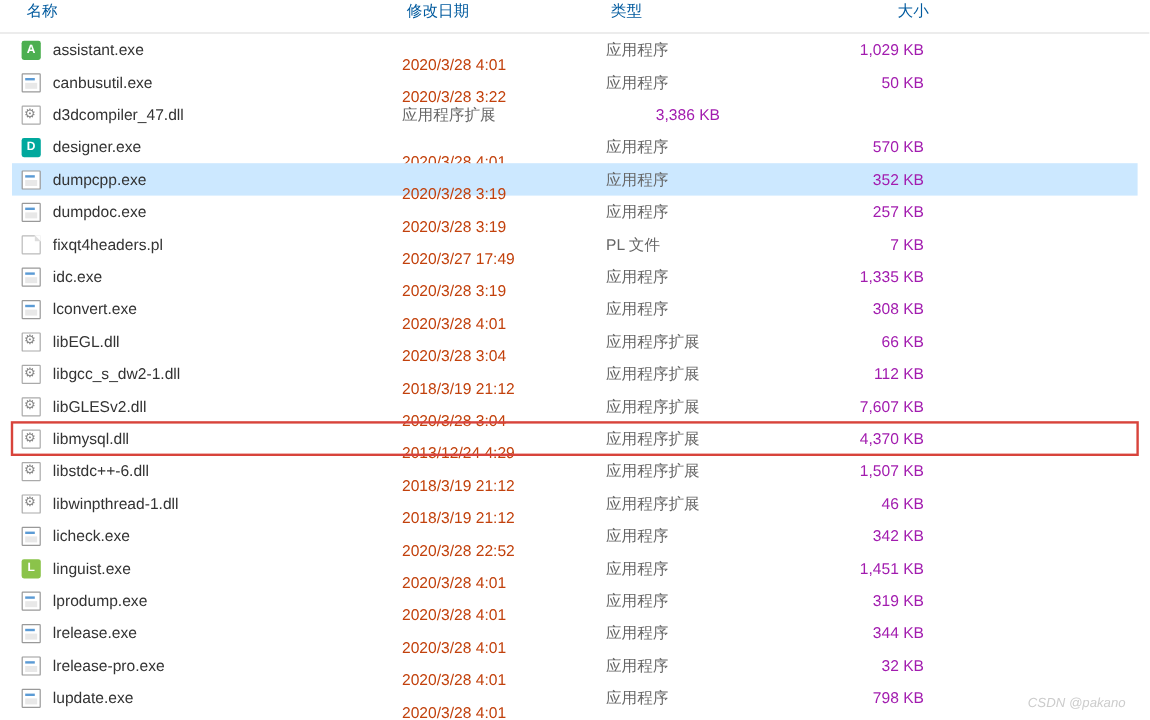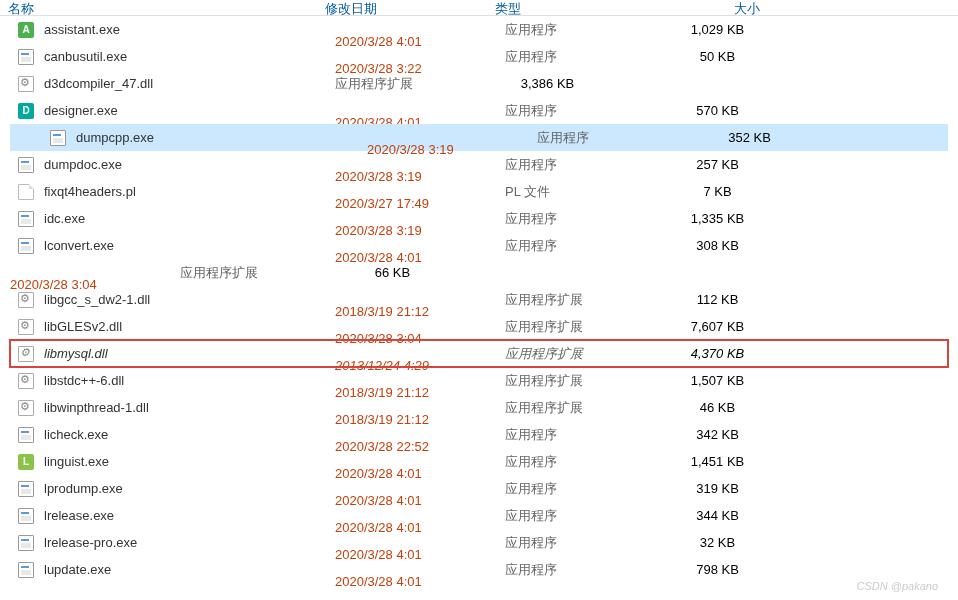--- a/index.html
+++ b/index.html
@@ -7,62 +7,61 @@
   font-family: "Microsoft YaHei", "Segoe UI", Arial, sans-serif;
   font-size: 13px;
   color: #333;
   background: #fff;
   width: 958px;
   height: 600px;
   overflow: hidden;
 }
 .header {
   display: flex;
-  height: 16px;
+  height: 28px;
   border-bottom: 1px solid #e0e0e0;
-  padding: 0 0;
+  padding: 0 14px;
   color: #005a9e;
 }
 .col-name { width: 325px; padding-left: 8px; }
 .col-date { width: 170px; }
 .col-type { width: 160px; }
 .col-size { width: 105px; text-align: right; }
 .file-list { padding: 0 10px 10px 10px; }
 .file-row {
   display: flex;
   height: 27px;
   align-items: center;
   position: relative;
 }
-.file-row.selected { background: #cce8ff; padding-left: 32px; }
+.file-row.selected { background: #cce8ff; }
 .file-row.highlighted {
   outline: 2px solid #d8433b;
   outline-offset: -1px;
-  font-style: italic;
 }
 .icon {
   width: 16px; height: 16px;
   margin-left: 8px; margin-right: 10px;
   flex-shrink: 0;
   display: inline-flex;
   align-items: center;
   justify-content: center;
 }
 .name-cell {
   width: 325px;
   display: flex;
   align-items: center;
 }
 .name-text {
   color: #333;
   white-space: nowrap;
 }
 .date-cell { width: 170px; color: #c2410c; margin-top: 24px; }
 .type-cell { width: 160px; color: #666; }
-.size-cell { width: 105px; text-align: center; color: #000000; }
+.size-cell { width: 105px; text-align: right; color: #a21caf; }
 .watermark {
   position: absolute;
   right: 20px;
   bottom: 8px;
   font-size: 11px;
   color: #ccc;
   font-style: italic;
 }
 
 
@@ -186,20 +185,24 @@
     <div class="file-row">
       <div class="name-cell">
         <span class="icon ico-exe"></span>
         <span class="name-text">lconvert.exe</span>
       </div>
       <div class="date-cell">2020/3/28 4:01</div>
       <div class="type-cell">应用程序</div>
       <div class="size-cell">308 KB</div>
     </div>
     <div class="file-row">
+      <div class="name-cell">
+        <span class="icon ico-dll"></span>
+        <span class="name-text">libEGL.dll</span>
+      </div>
       <div class="date-cell">2020/3/28 3:04</div>
       <div class="type-cell">应用程序扩展</div>
       <div class="size-cell">66 KB</div>
     </div>
     <div class="file-row">
       <div class="name-cell">
         <span class="icon ico-dll"></span>
         <span class="name-text">libgcc_s_dw2-1.dll</span>
       </div>
       <div class="date-cell">2018/3/19 21:12</div>

